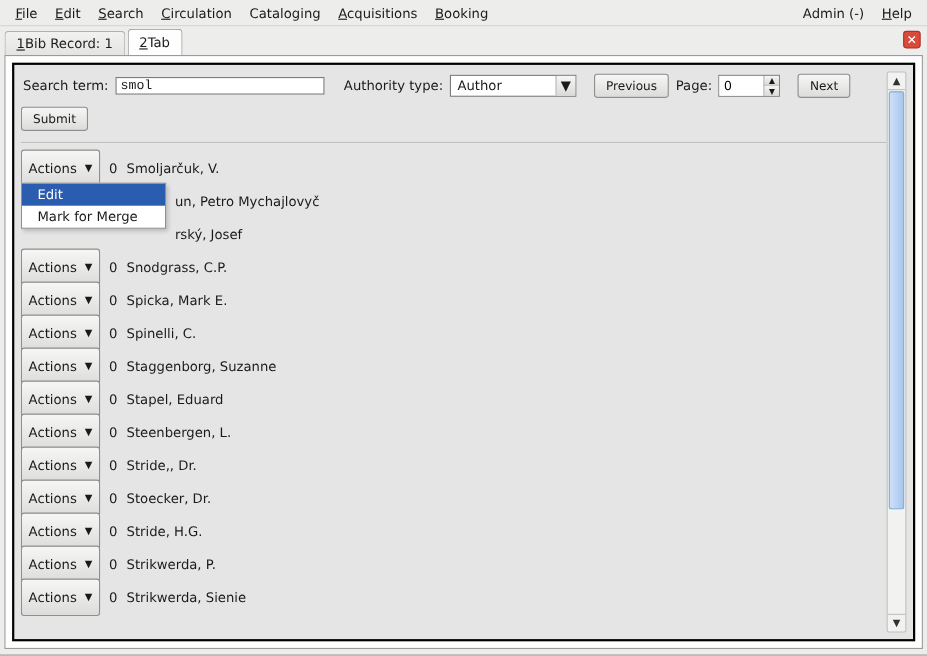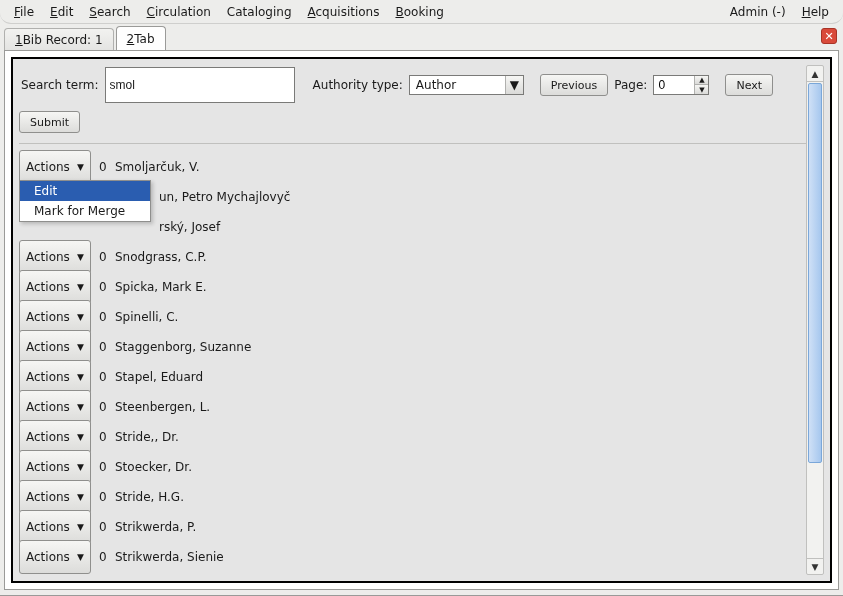--- a/index.html
+++ b/index.html
@@ -12,21 +12,20 @@
     color: #1a1a1a;
     overflow: hidden;
   }
   .menubar {
     display: flex;
     align-items: center;
     height: 24px;
     padding: 0 6px;
     background: #ededeb;
     border-bottom: 1px solid #cfcfcd;
-    border-radius: 11px;
   }
   .menubar .menu-item {
     padding: 2px 8px;
     cursor: default;
   }
   .menubar .menu-item .ul { text-decoration: underline; }
   .menubar .spacer { flex: 1; }
   .tabbar {
     display: flex;
     align-items: flex-end;
@@ -109,22 +108,22 @@
     background:linear-gradient(to right,#cfe0f6,#a6c7ee);
     border:1px solid #7aa7d9;border-radius:2px;
   }
   .search-row {
     display:flex;align-items:center;gap:6px;
     padding: 2px 2px 8px 2px;
     flex-wrap:wrap;
   }
   .label { font-size:12px; }
   input.txt {
-    height:36px;border:1px solid #7a7a78;background:#fff;
-    padding:0 4px;font-size:12px;color:#1a1a1a;
+    height:16px;border:1px solid #7a7a78;background:#fff;
+    padding:0 4px;font-size:12px;color:#1a1a1a;font-family:Liberation Mono, monospace;
   }
   .search-term { width: 190px; }
   .combo {
     display:flex;align-items:center;border:1px solid #7a7a78;height:20px;background:#fff;
   }
   .combo .combo-text{padding:0 6px;font-size:12px;min-width:95px;}
   .combo .combo-btn{
     width:18px;height:100%;border-left:1px solid #b0b0ae;
     display:flex;align-items:center;justify-content:center;
     background:linear-gradient(#f6f6f4,#dadad8);cursor:pointer;

